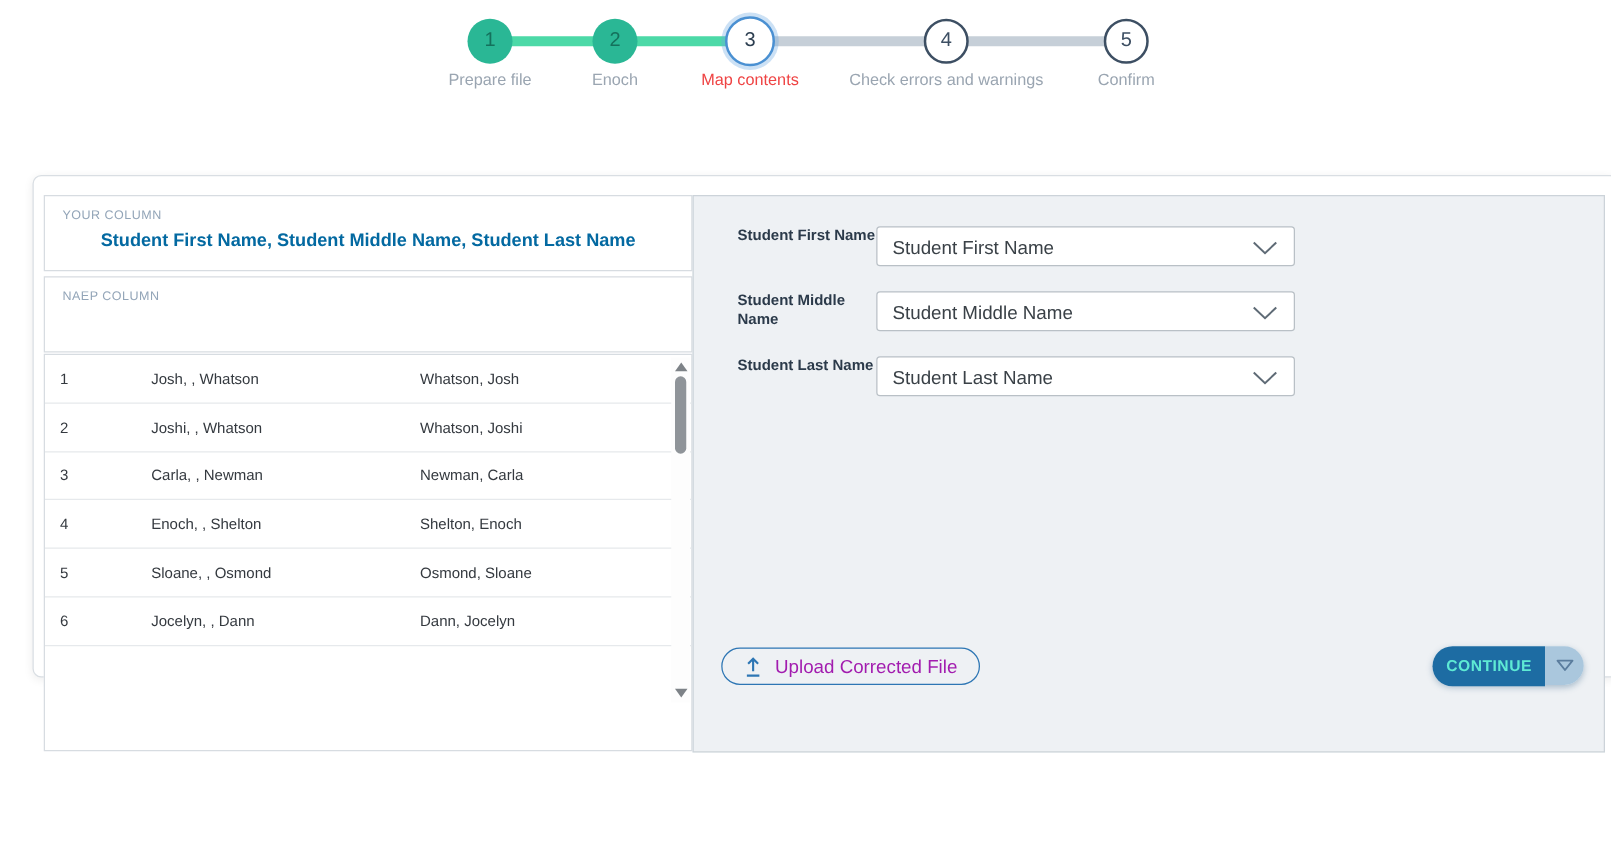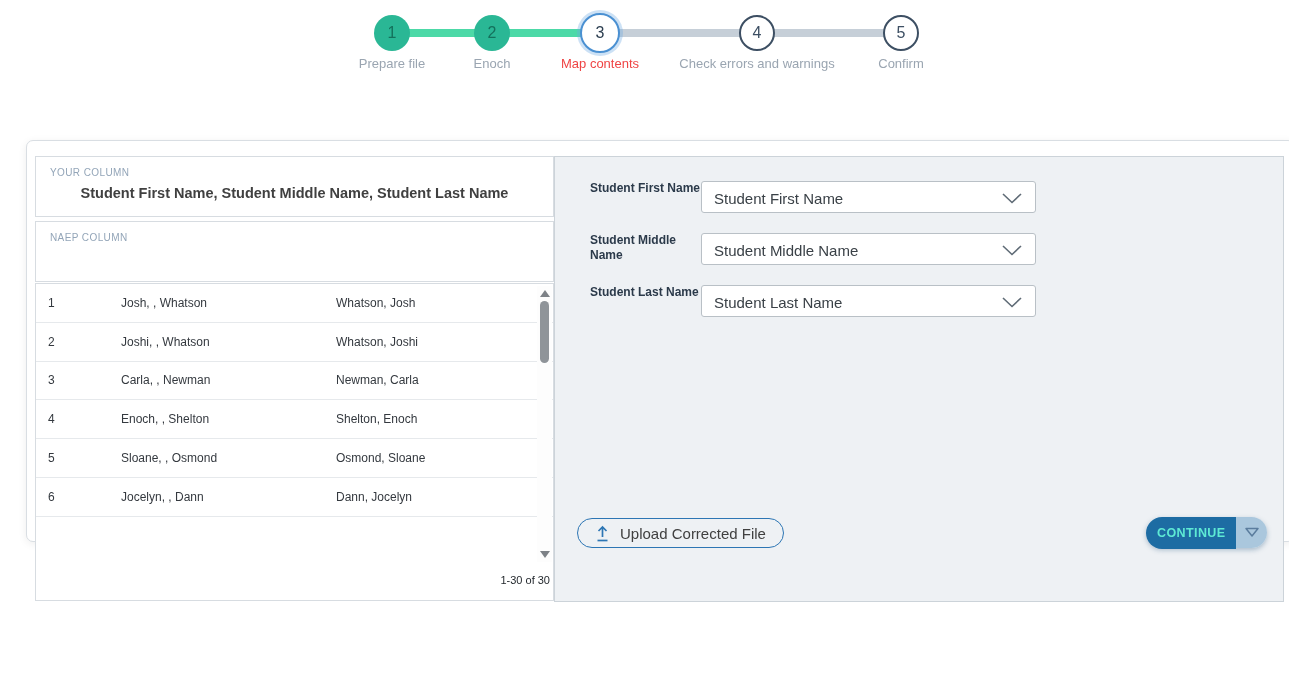--- a/index.html
+++ b/index.html
@@ -35,21 +35,21 @@
   
   .card { position:absolute; left:26px; top:140px; width:1269px; height:402px;
           background:#fff; border:1px solid #d9dee3; border-radius:7px;
           box-shadow:0 2px 8px rgba(0,0,0,0.07); }
 
   
   .left-col { position:absolute; left:8px; top:15px; width:519px; }
   .info-box { border:1px solid #d7dce1; height:61px; background:#fff; padding-top:10px; }
   .info-box + .info-box { margin-top:4px; }
   .box-label { font-size:10px; color:#93a5b8; padding-left:14px; letter-spacing:0.4px; }
-  .box-value { text-align:center; font-weight:700; font-size:14.5px; color:#404040; margin-top:7px; }
+  .box-value { text-align:center; font-weight:700; font-size:14.5px; color:#0369a1; margin-top:7px; }
 
   .table-box { margin-top:1px; border:1px solid #d7dce1; height:318px; position:relative; background:#fff; }
   .t-header { display:flex; height:47px; align-items:center; border-bottom:1px solid #d7dce1;
               font-size:14px; font-weight:700; color:#1f242a; }
   .t-row { display:flex; height:38.8px; align-items:center; border-bottom:1px solid #e6e9ec;
            font-size:12px; color:#34393f; }
   .c1 { width:82px; padding-left:12px; }
   .c2 { width:218px; padding-left:3px; }
   .c3 { flex:1; }
   .t-footer { position:absolute; left:0; bottom:0; width:100%; height:38px;
@@ -71,21 +71,21 @@
   .f-1 { top:24px; } .f-2 { top:76px; } .f-3 { top:128px; }
   .field-label { width:111px; font-size:12px; font-weight:700; color:#2b3a4a; line-height:1.25; }
   .dropdown { width:335px; height:32px; background:#fff; border:1px solid #b9c0c6; border-radius:3px;
               display:flex; align-items:center; padding:3px 13px 0 12px; cursor:pointer; }
   .dd-value { font-size:15px; color:#3a4147; }
   .dd-chevron { margin-left:auto; display:flex; }
 
   .upload-btn { position:absolute; left:22px; top:361px; height:30px;
                 border:1px solid #2d76b4; border-radius:16px; background:transparent;
                 display:inline-flex; align-items:center; gap:10px; padding:0 17px;
-                color:#404040; font-size:15px; cursor:pointer; font-family:inherit; }
+                color:#a21caf; font-size:15px; cursor:pointer; font-family:inherit; }
 
   .continue { position:absolute; left:591px; top:360px; height:31px; display:flex;
               border-radius:17px; box-shadow:0 2px 5px rgba(40,90,130,0.35); }
   .continue-main { background:#1d6ca3; color:#5eead4; font-size:12.5px; font-weight:700;
                    letter-spacing:0.4px; border-radius:17px 0 0 17px; padding:16px 11px;
                    display:flex; align-items:center; border:none; cursor:pointer; font-family:inherit; }
   .continue-toggle { background:#aac7dd; width:31px; border-radius:0 17px 17px 0;
                      display:flex; align-items:center; justify-content:center; border:none; cursor:pointer; }
 </style>
 </head>
@@ -157,21 +157,20 @@
         <div class="c1">5</div>
         <div class="c2">Sloane, , Osmond</div>
         <div class="c3">Osmond, Sloane</div>
       </div>
       <div class="t-row">
         <div class="c1">6</div>
         <div class="c2">Jocelyn, , Dann</div>
         <div class="c3">Dann, Jocelyn</div>
       </div>
 
-      <div class="t-footer">1-30 of 30</div>
 
       <div class="scrollbar">
         <div class="sb-up"></div>
         <div class="sb-thumb"></div>
         <div class="sb-down"></div>
       </div>
     </div>
   </div>
 
   <div class="panel">

